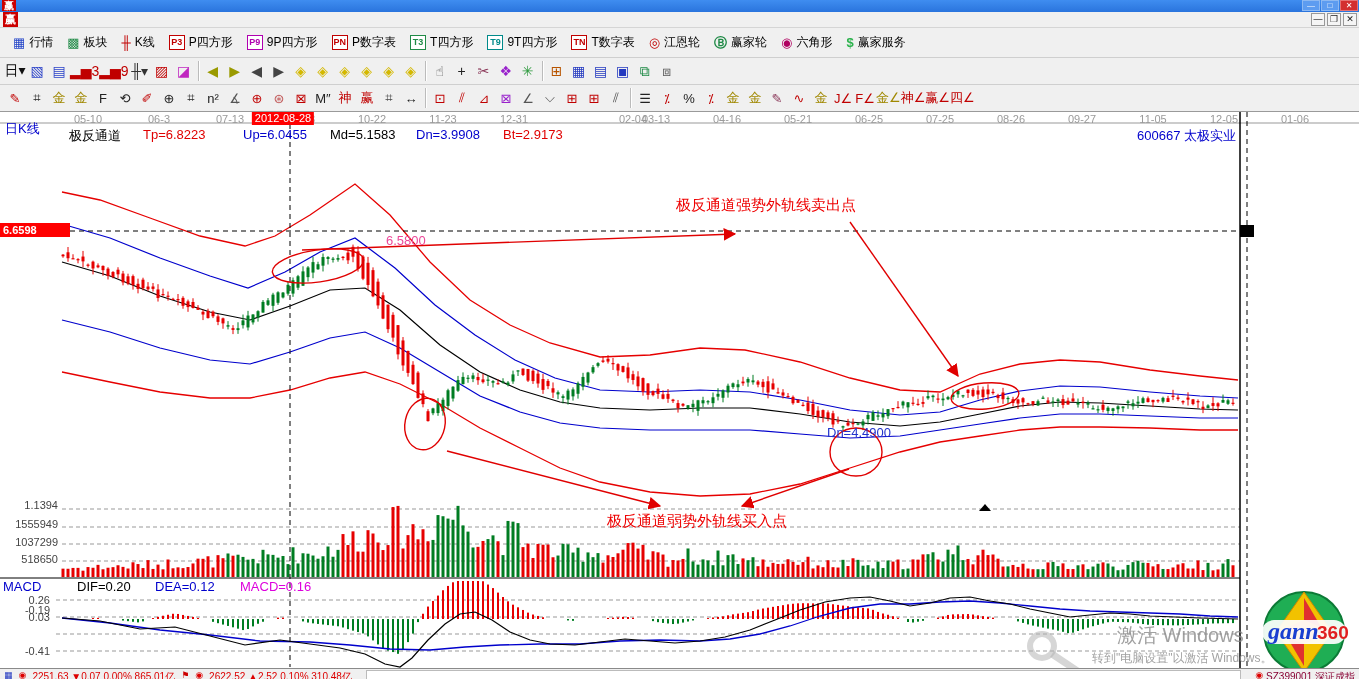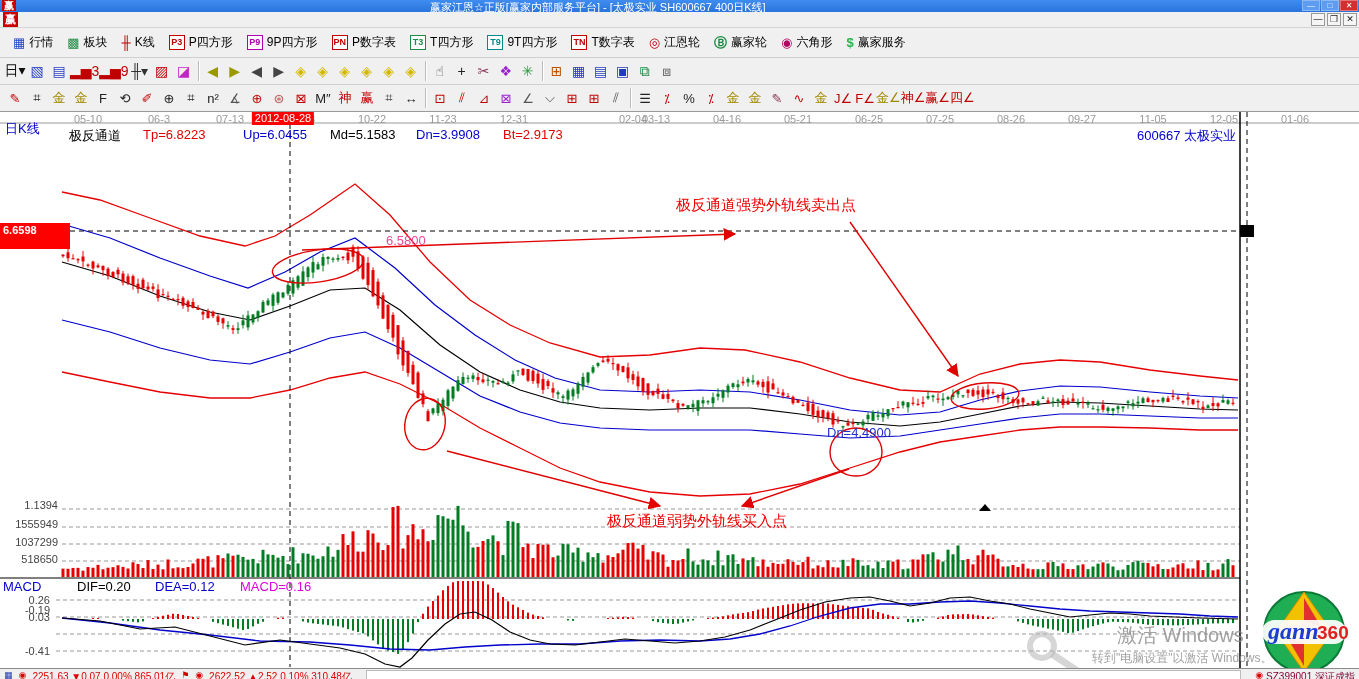--- a/index.html
+++ b/index.html
@@ -42,21 +42,21 @@
     font-size:14px; cursor:default; }
   .tsep { width:1px; height:20px; background:#bbb; margin:0 3px; box-shadow:1px 0 0 #fff; }
   
   #chart { position:absolute; top:112px; left:0; width:1359px; height:556px; background:#fff; }
   #chart svg { position:absolute; top:0; left:0; }
   .abstext { position:absolute; white-space:nowrap; }
   .datetick { position:absolute; top:1px; transform:translateX(-50%); font-size:11px; color:#9a9a9a; }
   .datehl { position:absolute; top:0px; transform:translateX(-50%); font-size:11px; color:#fff;
     background:#f00; padding:0 3px; line-height:13px; }
   .hdr { font-size:13px; top:15px; }
-  .pricetag { position:absolute; top:111px; left:0; width:70px; height:26px; background:#f00;
+  .pricetag { position:absolute; top:111px; left:0; width:70px; height:14px; background:#f00;
     color:#fff; font-size:11px; font-weight:bold; line-height:14px; padding-left:3px; }
   .vlabel { position:absolute; left:0; width:58px; text-align:right; font-size:11px; color:#444; }
   .mlabel { position:absolute; left:0; width:50px; text-align:right; font-size:11px; color:#444; }
   .ann { color:#e00; font-size:15px; }
   .wm1 { color:#8a8a8a; opacity:.8; font-size:20px; }
   .wm2 { color:#8a8a8a; opacity:.8; font-size:12px; }
   
   .statusbar { position:absolute; top:668px; left:0; width:1359px; height:11px;
     background:#f0f0f0; border-top:1px solid #8a8a8a; overflow:hidden; font-size:10px;
     display:flex; align-items:flex-start; gap:6px; padding:1px 4px 0 4px; }
@@ -64,21 +64,20 @@
   .st-dark { color:#803; white-space:nowrap; }
   .st-ico { font-size:9px; line-height:10px; }
   .st-box { flex:1; height:14px; background:#fff; border:1px solid #bbb; margin:0 8px; }
   .st-right { margin-left:auto; display:flex; gap:3px; align-items:flex-start; }
 </style>
 </head>
 <body>
 
 <div class="titlebar">
   <span class="tlogo">赢</span>
-  <span class="ttext">赢家江恩☆正版[赢家内部服务平台] - [太极实业 SH600667 400日K线]</span>
   <span class="tbtns">
     <span class="tbtn">—</span>
     <span class="tbtn">□</span>
     <span class="tbtn close">✕</span>
   </span>
 </div>
 
 <div class="menubar">
   <span class="mlogo">赢</span>
   <span class="winbtns">

